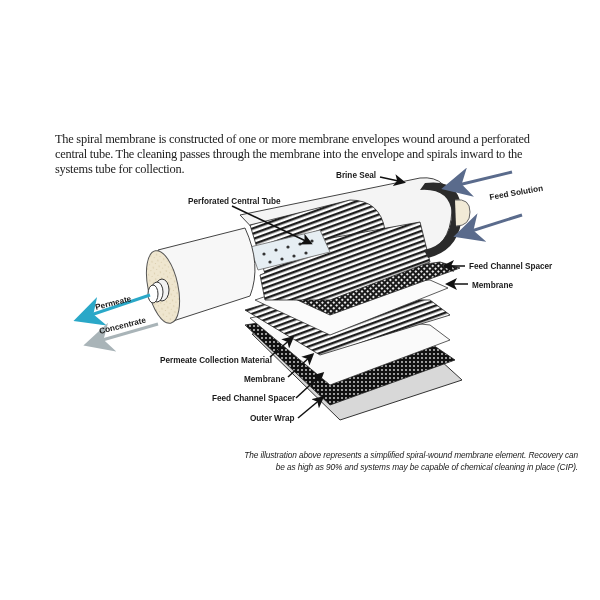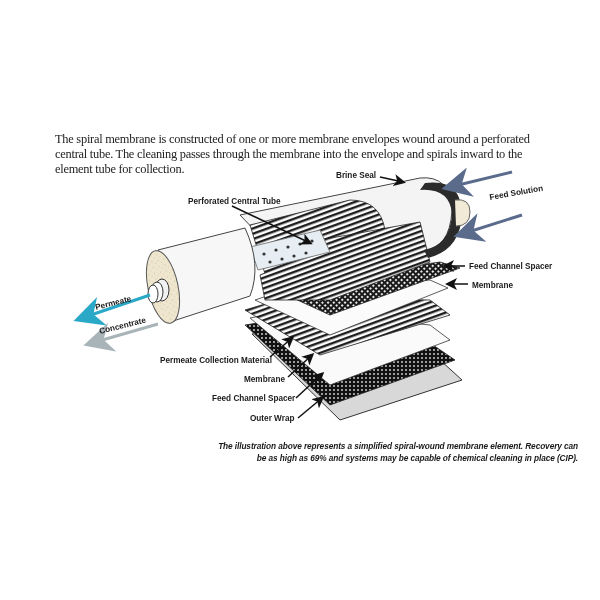--- a/index.html
+++ b/index.html
@@ -6,33 +6,33 @@
     body { width: 600px; height: 600px; position: relative; overflow: hidden; font-family: "Liberation Sans", sans-serif; }
     .intro {
       position: absolute; left: 55px; top: 132px; width: 535px;
       font-size: 12.4px; line-height: 15px; color: #222; letter-spacing: -0.25px;
       font-family: Liberation Serif, serif;
     }
     .intro span { display: block; white-space: nowrap; }
     svg.diagram { position: absolute; left: 0; top: 0; }
     .lbl { font-family: "Liberation Sans", sans-serif; font-weight: bold; fill: #1a1a1a; font-size: 8.2px; }
     .caption {
-      position: absolute; left: 188px; top: 440px; width: 390px;
-      font-family: "Liberation Sans", sans-serif; font-size: 8.3px; font-weight: bold; font-style: italic;
+      position: absolute; left: 188px; top: 449px; width: 390px;
+      font-family: "Liberation Sans", sans-serif; font-size: 8.3px; font-weight: normal; font-style: italic;
       color: #1a1a1a; line-height: 12px; text-align: right; letter-spacing: -0.1px;
     }
     .caption span { display: block; white-space: nowrap; }
   </style>
 </head>
 <body>
 
 <div class="intro">
   <span>The spiral membrane is constructed of one or more membrane envelopes wound around a perforated</span>
   <span>central tube.  The cleaning passes through the membrane into the envelope and spirals inward to the</span>
-  <span>element tube for collection.</span>
+  <span>systems tube for collection.</span>
 </div>
 
 <svg class="diagram" width="600" height="600" viewBox="0 0 600 600">
   <defs>
     <pattern id="hatch" width="5" height="5" patternUnits="userSpaceOnUse" patternTransform="rotate(-20)">
       <rect width="5" height="5" fill="#fff"></rect>
       <rect width="5" height="2.4" fill="#1e1e1e"></rect>
     </pattern>
     <pattern id="mesh" width="4" height="4" patternUnits="userSpaceOnUse" patternTransform="rotate(45)">
       <rect width="4" height="4" fill="#1a1a1a"></rect>
@@ -128,14 +128,14 @@
   <text class="lbl" x="96" y="310" transform="rotate(-14 96 310)">Permeate</text>
   <text class="lbl" x="100" y="334" transform="rotate(-14 100 334)">Concentrate</text>
   <text class="lbl" x="160" y="363">Permeate Collection Material</text>
   <text class="lbl" x="244" y="382">Membrane</text>
   <text class="lbl" x="212" y="401">Feed Channel Spacer</text>
   <text class="lbl" x="250" y="421">Outer Wrap</text>
 </svg>
 
 <div class="caption">
   <span>The illustration above represents a simplified spiral-wound membrane element. Recovery can</span>
-  <span>be as high as 69% and systems may be capable of chemical cleaning in place (CIP).</span>
+  <span>be as high as 90% and systems may be capable of chemical cleaning in place (CIP).</span>
 </div>
 
 </body></html>

